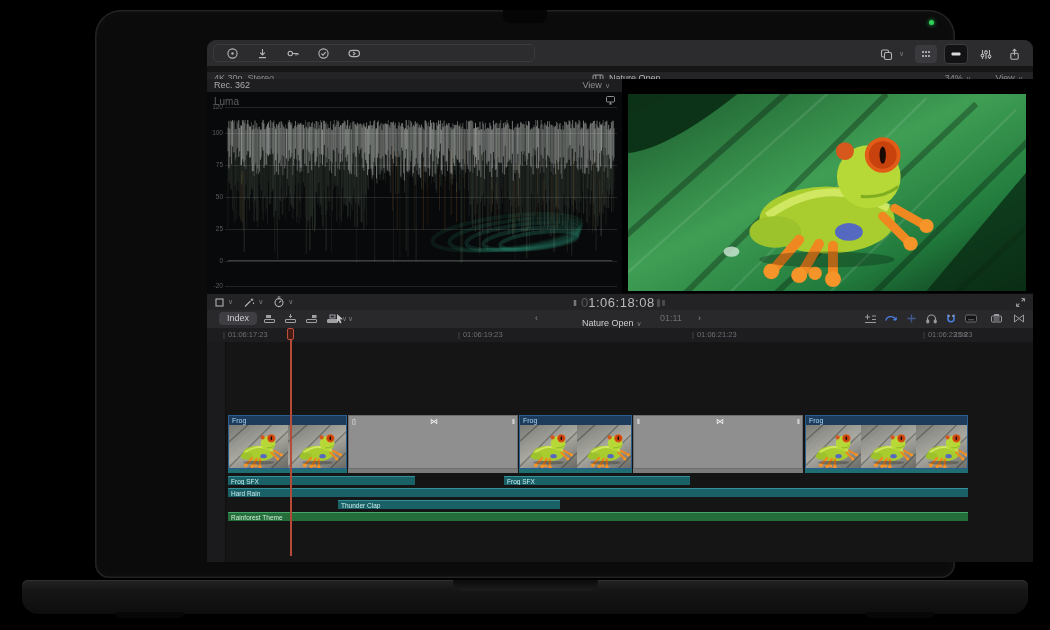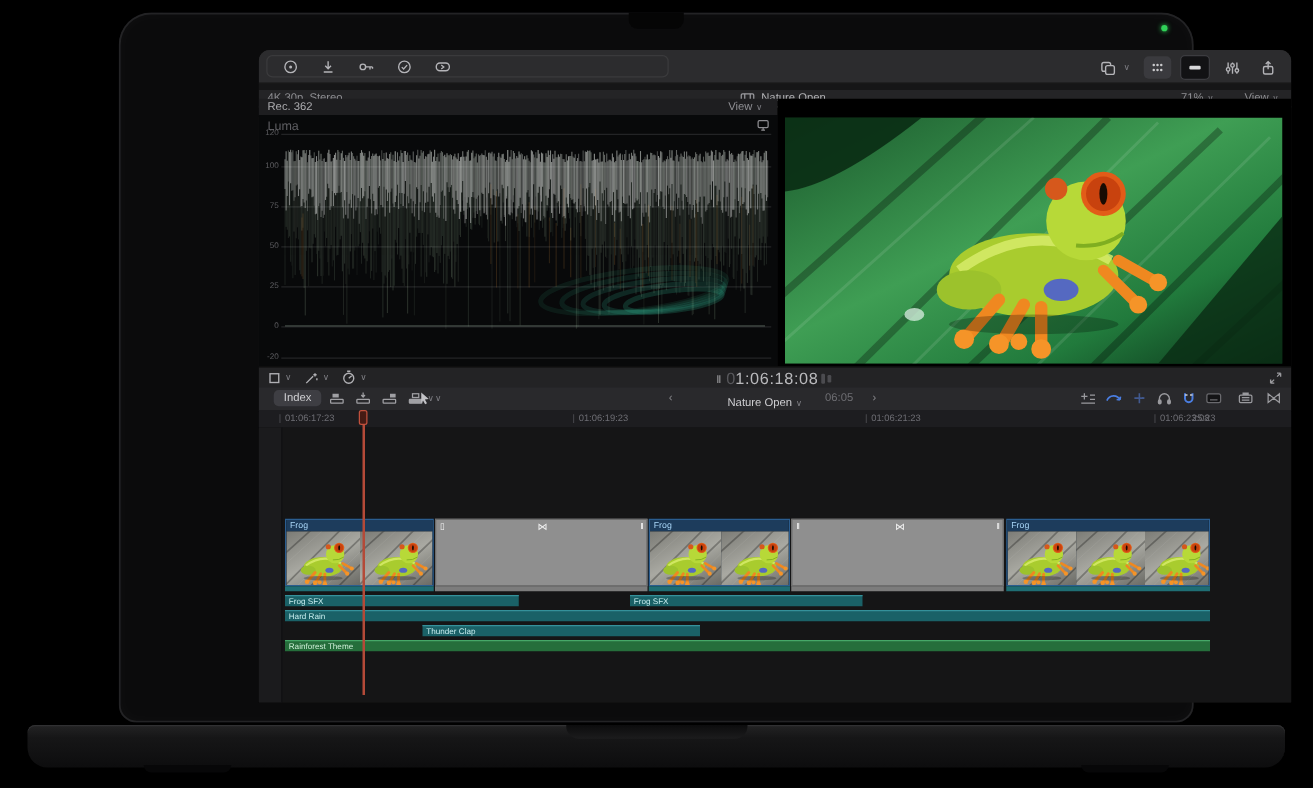--- a/index.html
+++ b/index.html
@@ -199,21 +199,21 @@
 
       <div id="inforow" class="row">
         <span class="tbtxt abs" style="left:7px;">4K 30p, Stereo</span>
         <span class="abs" style="left:385px;display:inline-flex;align-items:center;">
           <svg class="ic" width="12" height="9" viewBox="0 0 12 9" fill="none" stroke="#9a9a9e" stroke-width="1">
               <rect x="1" y="1" width="10" height="7" rx="1"></rect>
               <path d="M3.8 1v7M8.2 1v7"></path>
             </svg>
           <span class="tbtxt" style="margin-left:5px;color:#b3b3b6;">Nature Open</span>
         </span>
-        <span class="tbtxt abs" style="right:62px;"><span>71%</span><span class="chev">∨</span></span>
+        <span class="tbtxt abs" style="right:62px;"><span>34%</span><span class="chev">∨</span></span>
         <span class="tbtxt abs" style="right:10px;"><span>View</span><span class="chev">∨</span></span>
       </div>
 
       <div id="scopehead">
         <span class="tbtxt abs" style="left:7px;color:#ababae;">Rec. 362</span>
         <span class="tbtxt abs" style="right:12px;"><span>View</span><span class="chev">∨</span></span>
       </div>
       <div id="scopebody">
         <span class="abs" style="left:7px;top:4px;color:#5e5e62;font-size:10px;">Luma</span>
         <span class="abs" style="right:6px;top:3px;">
@@ -1206,21 +1206,21 @@
             </span>
         </div>
         <span class="abs" style="left:128px;top:3px;display:inline-flex;align-items:center;">
             <svg class="ic" width="10" height="11" viewBox="0 0 10 11">
               <path d="M2 1l6 5.2-3.1.4 1.7 3-1.5.8-1.7-3L2 9.6z" fill="#c2c2c6"></path>
             </svg>
             <span class="chev">∨</span>
           </span>
         <span class="abs tbtxt" style="left:328px;top:2px;color:#88888c;">‹</span>
         <span class="abs" style="left:375px;top:2px;"><span class="tbtxt" style="color:#cfcfd2;">Nature Open</span><span class="chev">∨</span></span>
-        <span class="abs tbtxt" style="left:453px;top:2px;color:#6d6d72;">06:05</span>
+        <span class="abs tbtxt" style="left:453px;top:2px;color:#6d6d72;">01:11</span>
         <span class="abs tbtxt" style="left:491px;top:2px;color:#88888c;">›</span>
         <div class="abs" style="right:8px;top:3px;display:flex;align-items:center;">
           <span class="tl-ico">
               <svg class="ic" width="13" height="11" viewBox="0 0 13 11" stroke="#9a9a9e" fill="none">
                 <path d="M3.5 1.5v5M1 4h5M8 3h4M8 6.5h4M1 9.5h11"></path>
               </svg>
             </span>
           <span class="tl-ico">
               <svg class="ic" width="14" height="11" viewBox="0 0 14 11" stroke="#4a7de0" fill="none" stroke-width="1.3">
                 <path d="M1.5 7.5C3.5 2.5 10 2.5 12 7M12 7l.4-2.7M12 7l-2.7-.4"></path>

